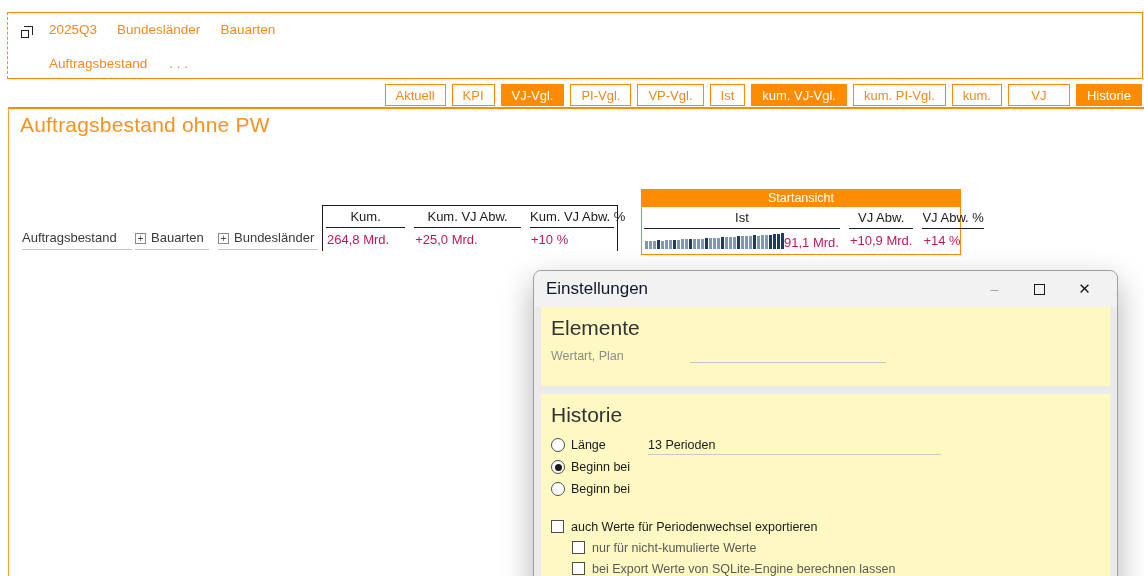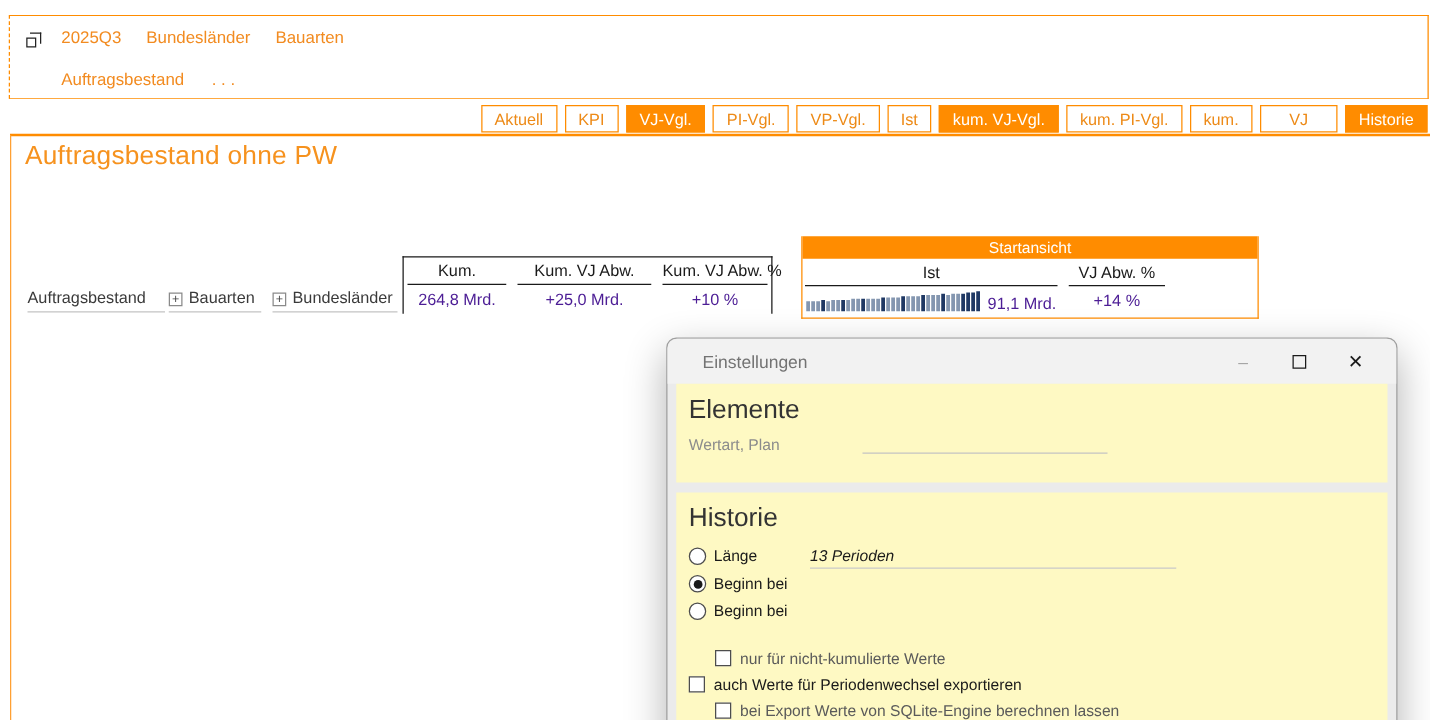--- a/index.html
+++ b/index.html
@@ -43,57 +43,57 @@
   .expander{display:inline-block;width:11px;height:11px;border:1px solid #8a8a8a;
     font-size:10px;line-height:9px;text-align:center;color:#444;margin-right:5px;
     box-sizing:border-box;background:#fff;vertical-align:0;}
   
   .kum-group{position:absolute;left:322px;top:205px;width:296px;box-sizing:border-box;
     border-top:1.6px solid #1a1a1a;border-left:1.6px solid #1a1a1a;border-right:1.6px solid #1a1a1a;
     display:flex;gap:9px;padding:0 3px;}
   .col{display:flex;flex-direction:column;}
   .col .hdr{font-size:13px;color:#1a1a1a;text-align:center;padding:3px 0 3px;
     border-bottom:1.6px solid #1a1a1a;white-space:nowrap;}
-  .col .val{font-size:13px;color:#4c1d95;text-align:center;padding:4px 1px 4px;white-space:nowrap;}
+  .col .val{font-size:13px;color:#be185d;text-align:left;padding:4px 1px 4px;white-space:nowrap;}
   .kum-c1{width:80px;} .kum-c2{width:108px;} .kum-c3{width:84px;}
-  .start-group{position:absolute;left:641px;top:189px;width:366px;box-sizing:border-box;
+  .start-group{position:absolute;left:641px;top:189px;width:320px;box-sizing:border-box;
     border-left:1.6px solid #FF8C00;border-right:1.6px solid #FF8C00;border-bottom:1.6px solid #FF8C00;}
   .start-band{height:18px;background:#FF8C00;color:#fff;font-size:12.5px;
     line-height:18px;text-align:center;}
   .start-cols{display:flex;gap:9px;padding:0 2px;}
   .ist-c{width:202px;} .vj-c{width:73px;} .vjp-c{width:77px;}
   .ist-val{display:flex;align-items:flex-end;justify-content:space-between;}
   .sparkline{display:flex;align-items:flex-end;gap:1px;height:16px;margin-bottom:1px;}
   .sparkline .bar{width:3px;}
   
   .dialog{position:absolute;left:533px;top:270px;width:585px;height:330px;
     background:#ebebeb;border:1px solid #9f9f9f;border-radius:8px 8px 0 0;
     box-shadow:0 12px 32px rgba(0,0,0,.30);box-sizing:border-box;}
   .titlebar{height:36px;display:flex;align-items:center;background:#f2f2f2;
     border-radius:8px 8px 0 0;}
-  .dialog-title{margin-left:28px;font-size:14px;color:#737373;}
+  .dialog-title{margin-left:12px;font-size:17px;color:#0f172a;}
   .controls{margin-left:auto;display:flex;align-items:center;margin-right:10px;}
   .ctrl{width:45px;height:30px;display:flex;align-items:center;justify-content:center;
     font-size:14px;color:#1a1a1a;cursor:default;}
   .ctrl-min{color:#a6a6a6;}
   .max-glyph{width:11px;height:11px;border:1.3px solid #1a1a1a;box-sizing:border-box;}
   .ctrl-close{font-size:15px;}
   .card{position:absolute;left:7px;right:7px;background:#fef9c3;}
   .card-elemente{top:36px;height:79px;}
   .card-historie{top:123px;bottom:0;}
   .sec-heading{font-size:21px;font-weight:300;color:#333;margin:9px 0 7px 10px;}
   .field-row{display:flex;align-items:flex-end;margin-left:10px;font-size:12.5px;gap:39px;}
   .field-label{color:#8c8c8c;width:100px;}
   .field-line{width:196px;height:15px;border-bottom:1px solid #c4c4c4;}
   .opt-row{display:flex;align-items:center;margin-left:10px;height:22px;font-size:12.5px;color:#1a1a1a;}
   .radio{width:14px;height:14px;border:1px solid #4d4d4d;border-radius:50%;
     margin-right:6px;box-sizing:border-box;position:relative;flex:none;background:#fff;}
   .radio.sel::after{content:"";position:absolute;inset:2.5px;border-radius:50%;background:#1a1a1a;}
   .opt-label{width:77px;}
-  .opt-value{width:293px;padding:2px 0;border-bottom:1px solid #c9c9c9;white-space:nowrap;font-style:italic;}
+  .opt-value{width:293px;padding:2px 0;border-bottom:1px solid #c9c9c9;white-space:nowrap;}
   .opt-value.link{text-decoration:none;}
   .opt-value.link span{text-decoration:underline;}
   .cb-block{margin-top:16px;}
   .cb-row{display:flex;align-items:center;margin-left:10px;height:21px;font-size:12.5px;color:#1a1a1a;}
   .cb-row.indent{margin-left:31px;}
   .checkbox{width:13px;height:13px;border:1px solid #4d4d4d;margin-right:7px;
     box-sizing:border-box;flex:none;background:#fff;}
   .cb-row.muted .cb-label{color:#5a5a5a;}
 </style>
 </head>
@@ -196,20 +196,24 @@
             <span class="bar" style="height: 14px; background: rgb(132, 150, 176);"></span>
             <span class="bar" style="height: 14px; background: rgb(132, 150, 176);"></span>
             <span class="bar" style="height: 14px; background: rgb(31, 56, 100);"></span>
             <span class="bar" style="height: 15px; background: rgb(31, 56, 100);"></span>
             <span class="bar" style="height: 15px; background: rgb(31, 56, 100);"></span>
             <span class="bar" style="height: 16px; background: rgb(31, 56, 100);"></span>
           </span>
         <span>91,1 Mrd.</span>
       </div>
     </div>
+    <div class="col vj-c">
+      <div class="hdr">VJ Abw.</div>
+      <div class="val">+10,9 Mrd.</div>
+    </div>
     <div class="col vjp-c">
       <div class="hdr">VJ Abw. %</div>
       <div class="val">+14 %</div>
     </div>
   </div>
 </div>
 
 <div class="dialog">
   <div class="titlebar">
     <span class="dialog-title">Einstellungen</span>
@@ -241,27 +245,27 @@
     <div class="opt-row">
       <span class="radio sel"></span>
       <span class="opt-label">Beginn bei</span>
     </div>
     <div class="opt-row">
       <span class="radio"></span>
       <span class="opt-label">Beginn bei</span>
     </div>
 
     <div class="cb-block">
+      <div class="cb-row">
+        <span class="checkbox"></span>
+        <span class="cb-label">auch Werte für Periodenwechsel exportieren</span>
+      </div>
       <div class="cb-row indent muted">
         <span class="checkbox"></span>
         <span class="cb-label">nur für nicht-kumulierte Werte</span>
       </div>
-      <div class="cb-row">
-        <span class="checkbox"></span>
-        <span class="cb-label">auch Werte für Periodenwechsel exportieren</span>
-      </div>
       <div class="cb-row indent muted">
         <span class="checkbox"></span>
         <span class="cb-label">bei Export Werte von SQLite-Engine berechnen lassen</span>
       </div>
     </div>
   </div>
 </div>
 
 </body></html>

